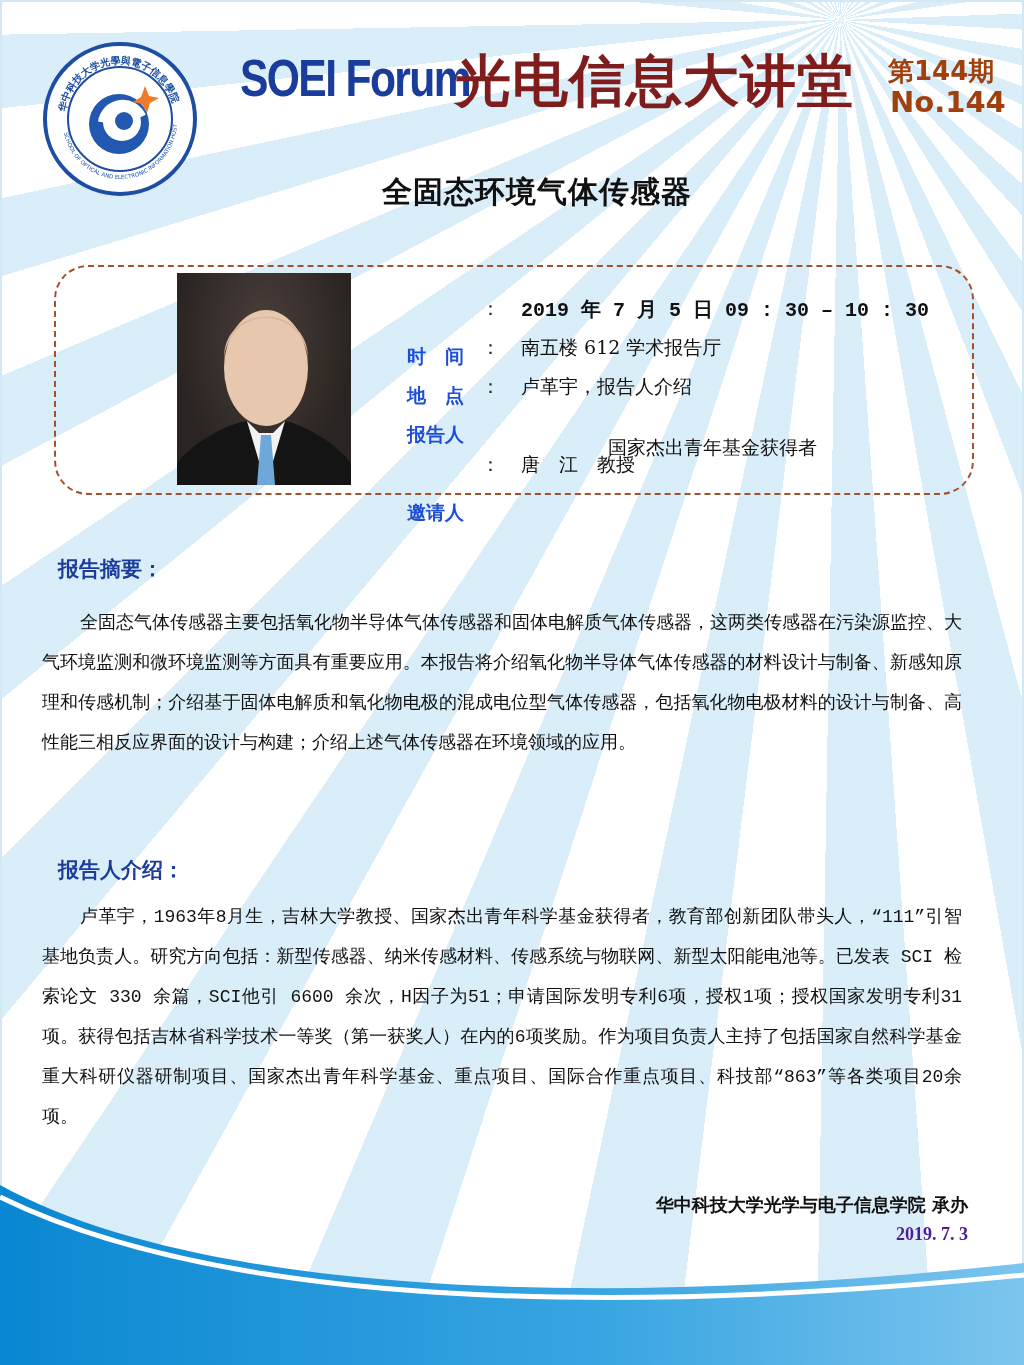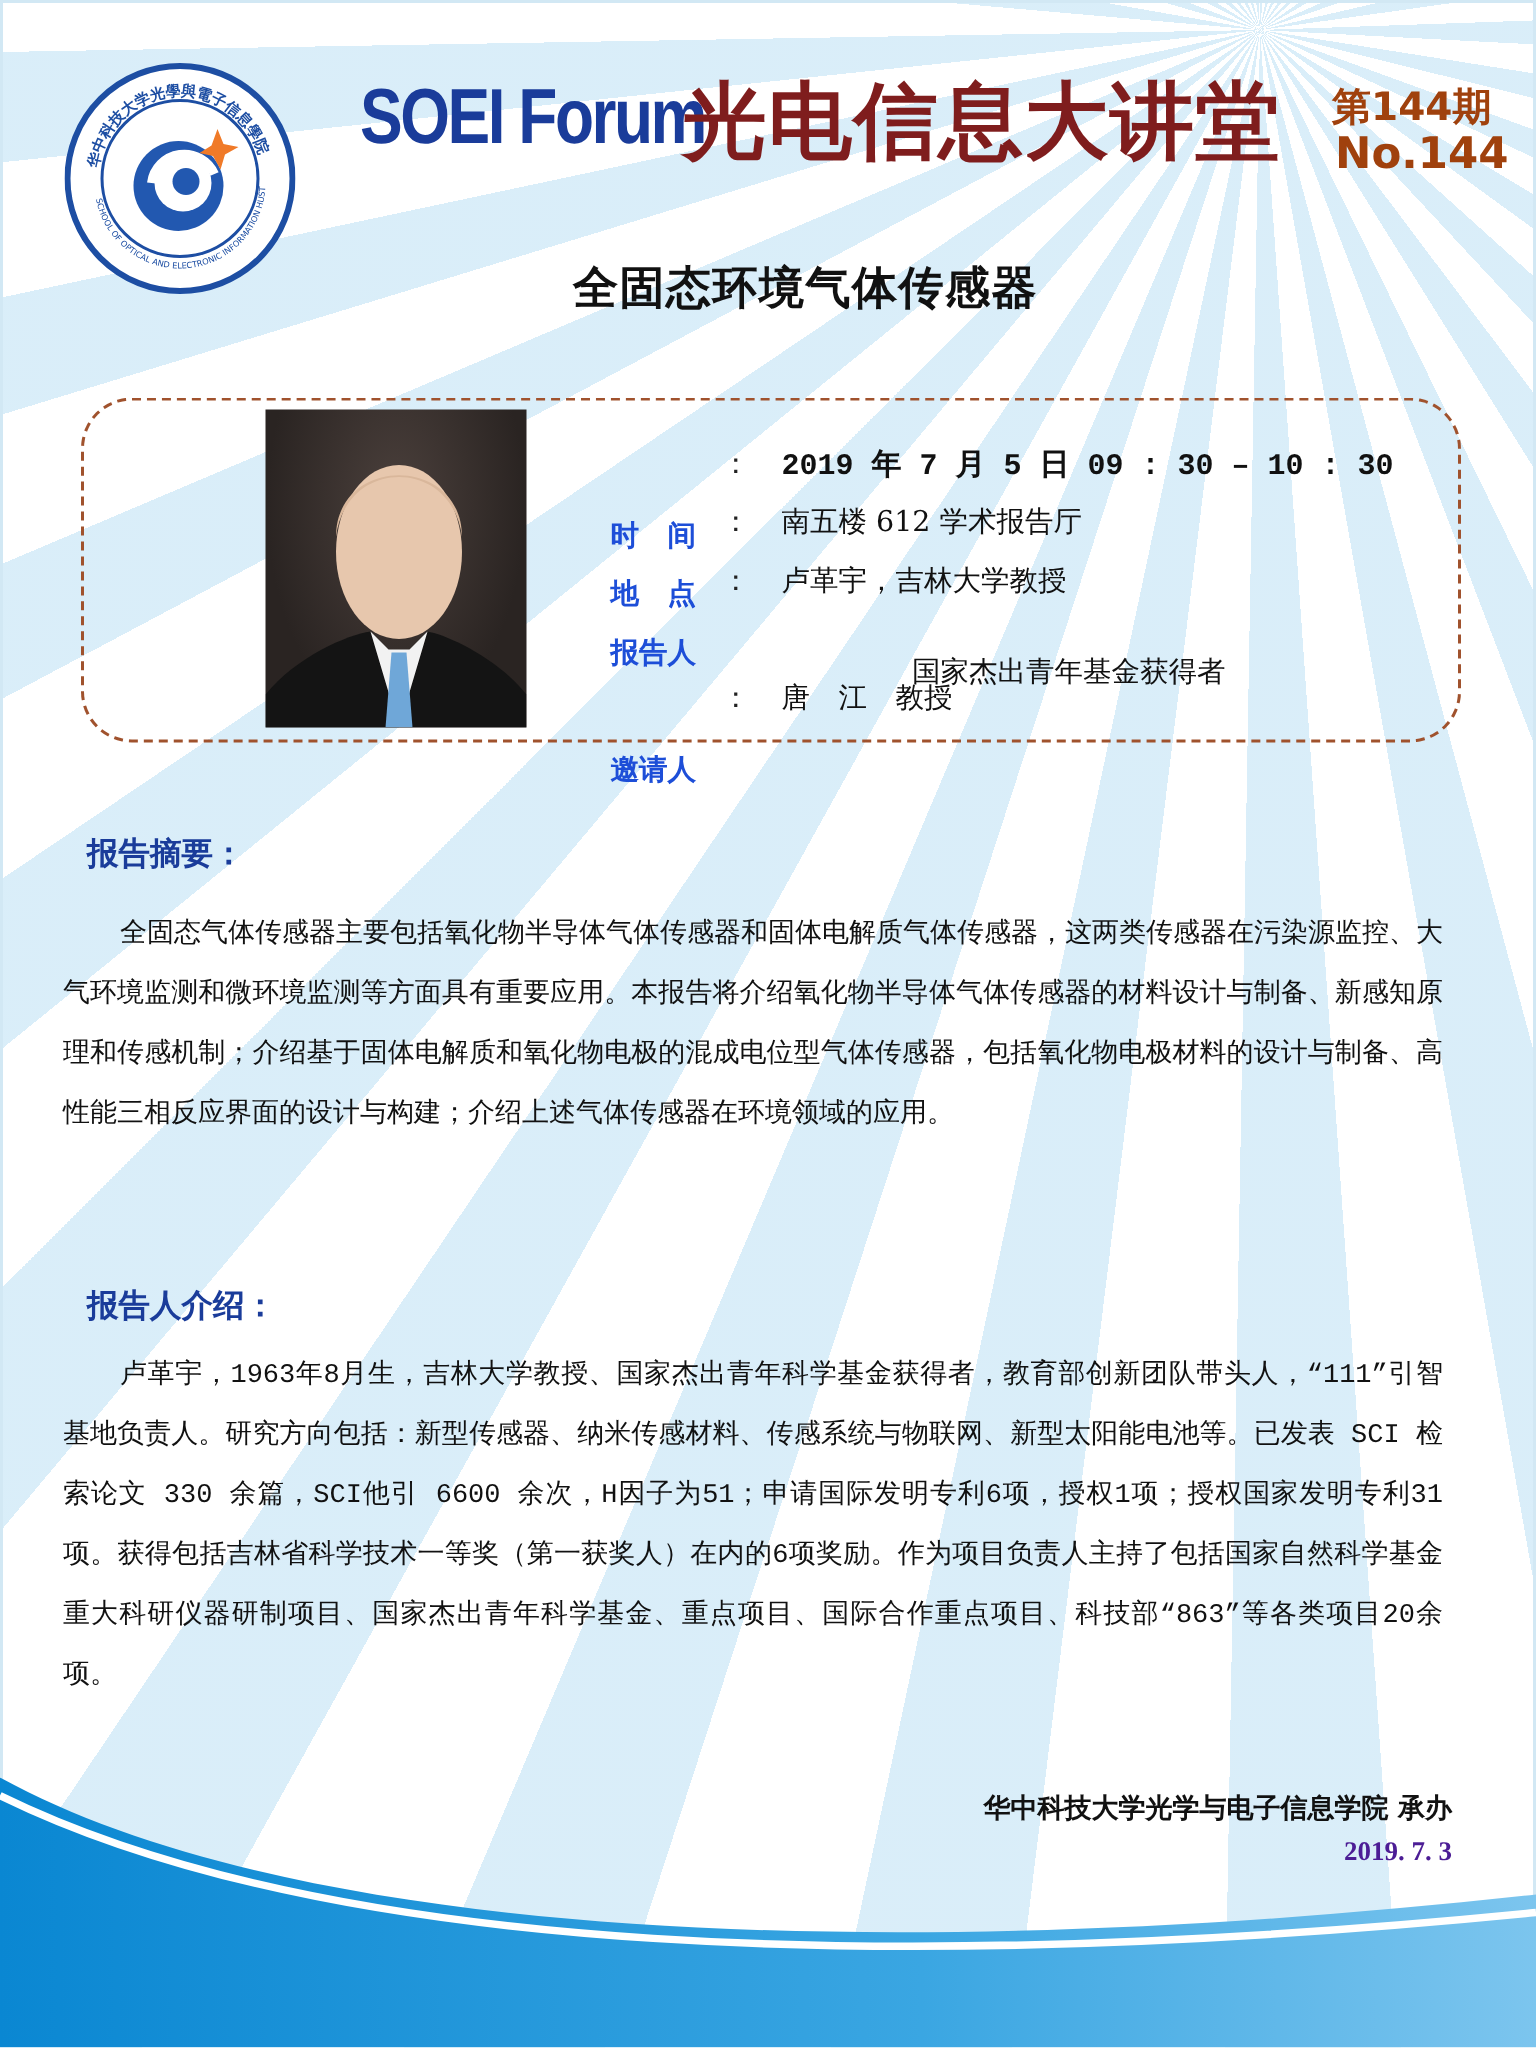--- a/index.html
+++ b/index.html
@@ -127,21 +127,21 @@
   <span class="info-value bold">2019 年 7 月 5 日 09 : 30 – 10 : 30</span>
 </div>
 <div class="info-row" style="top:335px;">
   <span class="info-label">地　点</span>
   <span class="info-colon">：</span>
   <span class="info-value">南五楼 612 学术报告厅</span>
 </div>
 <div class="info-row" style="top:374px;">
   <span class="info-label">报告人</span>
   <span class="info-colon">：</span>
-  <span class="info-value">卢革宇，吉林大学教授</span>
+  <span class="info-value">卢革宇，报告人介绍</span>
 </div>
 <div class="info-row" style="top:413px;">
   <span class="info-value" style="left:201px;margin-top:22px;">国家杰出青年基金获得者</span>
 </div>
 <div class="info-row" style="top:452px;">
   <span class="info-label">邀请人</span>
   <span class="info-colon">：</span>
   <span class="info-value">唐　江　教授</span>
 </div>
 

